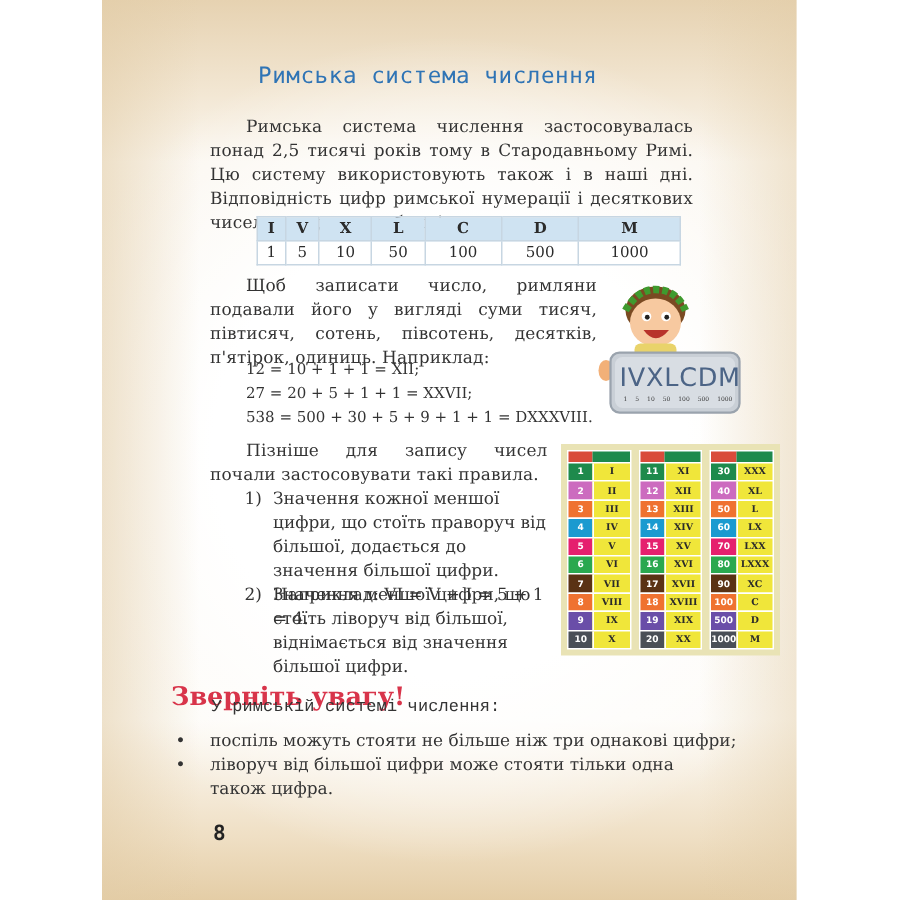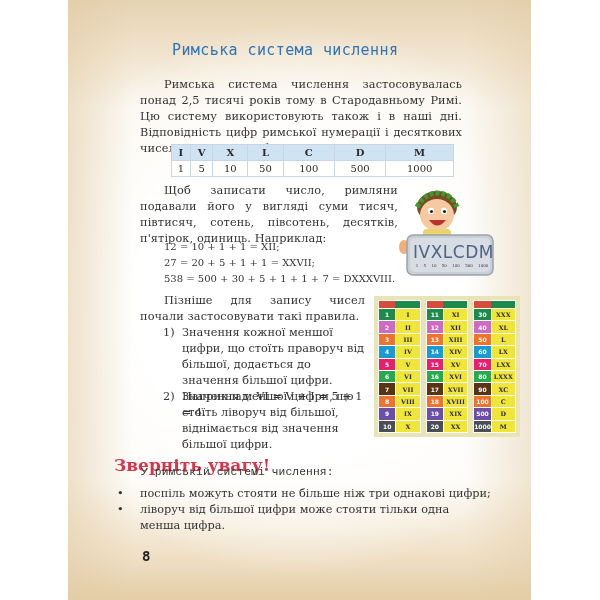--- a/index.html
+++ b/index.html
@@ -98,21 +98,21 @@
     <td>500</td>
     <td>1000</td>
   </tr>
 </tbody>
   </table>
 
 <p class="para indent just p2">Щоб записати число, римляни подавали його у вигляді суми тисяч, півтисяч, сотень, півсотень, десятків, п'ятірок, одиниць. Наприклад:</p>
 
 <div class="ex" style="top:241px">12 = 10 + 1 + 1 = XII;</div>
 <div class="ex" style="top:257px">27 = 20 + 5 + 1 + 1 = XXVII;</div>
-<div class="ex" style="top:273px">538 = 500 + 30 + 5 + 1 + 1 + 7 = DXXXVIII.</div>
+<div class="ex" style="top:273px">538 = 500 + 30 + 5 + 9 + 1 + 1 = DXXXVIII.</div>
 
 <div class="mascot">
   <svg width="100" height="100" viewBox="0 0 100 100">
 
     <ellipse cx="42" cy="22" rx="20" ry="16" fill="#7a4a22"></ellipse>
 
     <path d="M22 22 Q30 8 42 8 Q56 8 62 22" stroke="#3f9a2e" stroke-width="5" fill="none" stroke-dasharray="4 2"></path>
 
     <ellipse cx="42" cy="30" rx="17" ry="16" fill="#f7c9a0"></ellipse>
     <circle cx="36" cy="26" r="3.2" fill="#fff"></circle>
@@ -296,16 +296,16 @@
 
 <div class="attention">Зверніть увагу!</div>
 <p class="para indent p4" style="left:117px; width:360px;">У римській системі числення:</p>
 
 <div class="bullet" style="top:486px">
   <span class="dot">•</span>
   <span class="txt">поспіль можуть стояти не більше ніж три однакові цифри;</span>
 </div>
 <div class="bullet" style="top:502px; width:372px;">
   <span class="dot">•</span>
-  <span class="txt">ліворуч від більшої цифри може стояти тільки одна менша цифра.</span>
+  <span class="txt">ліворуч від більшої цифри може стояти тільки одна також цифра.</span>
 </div>
 
 <div class="page-num">8</div>
 
 </body></html>

